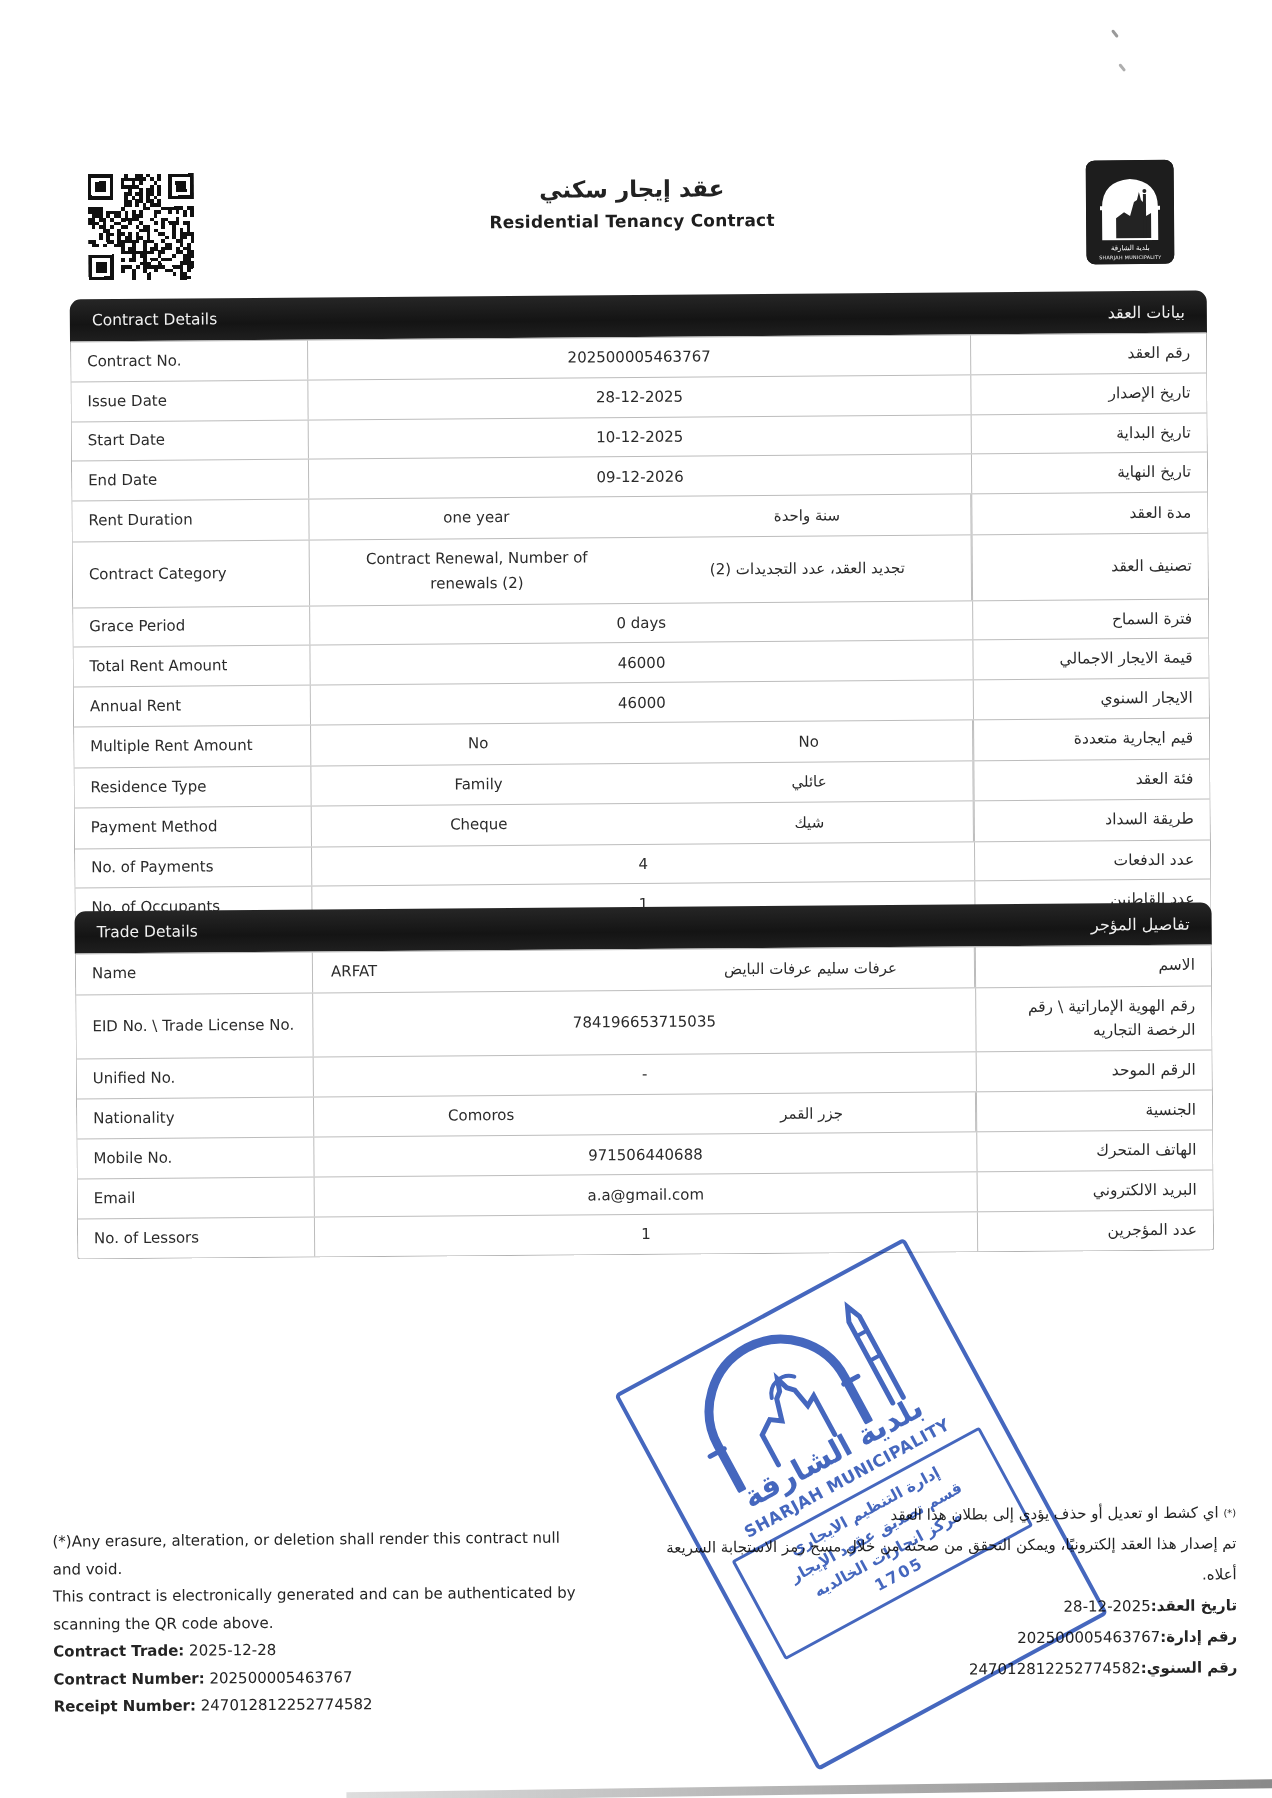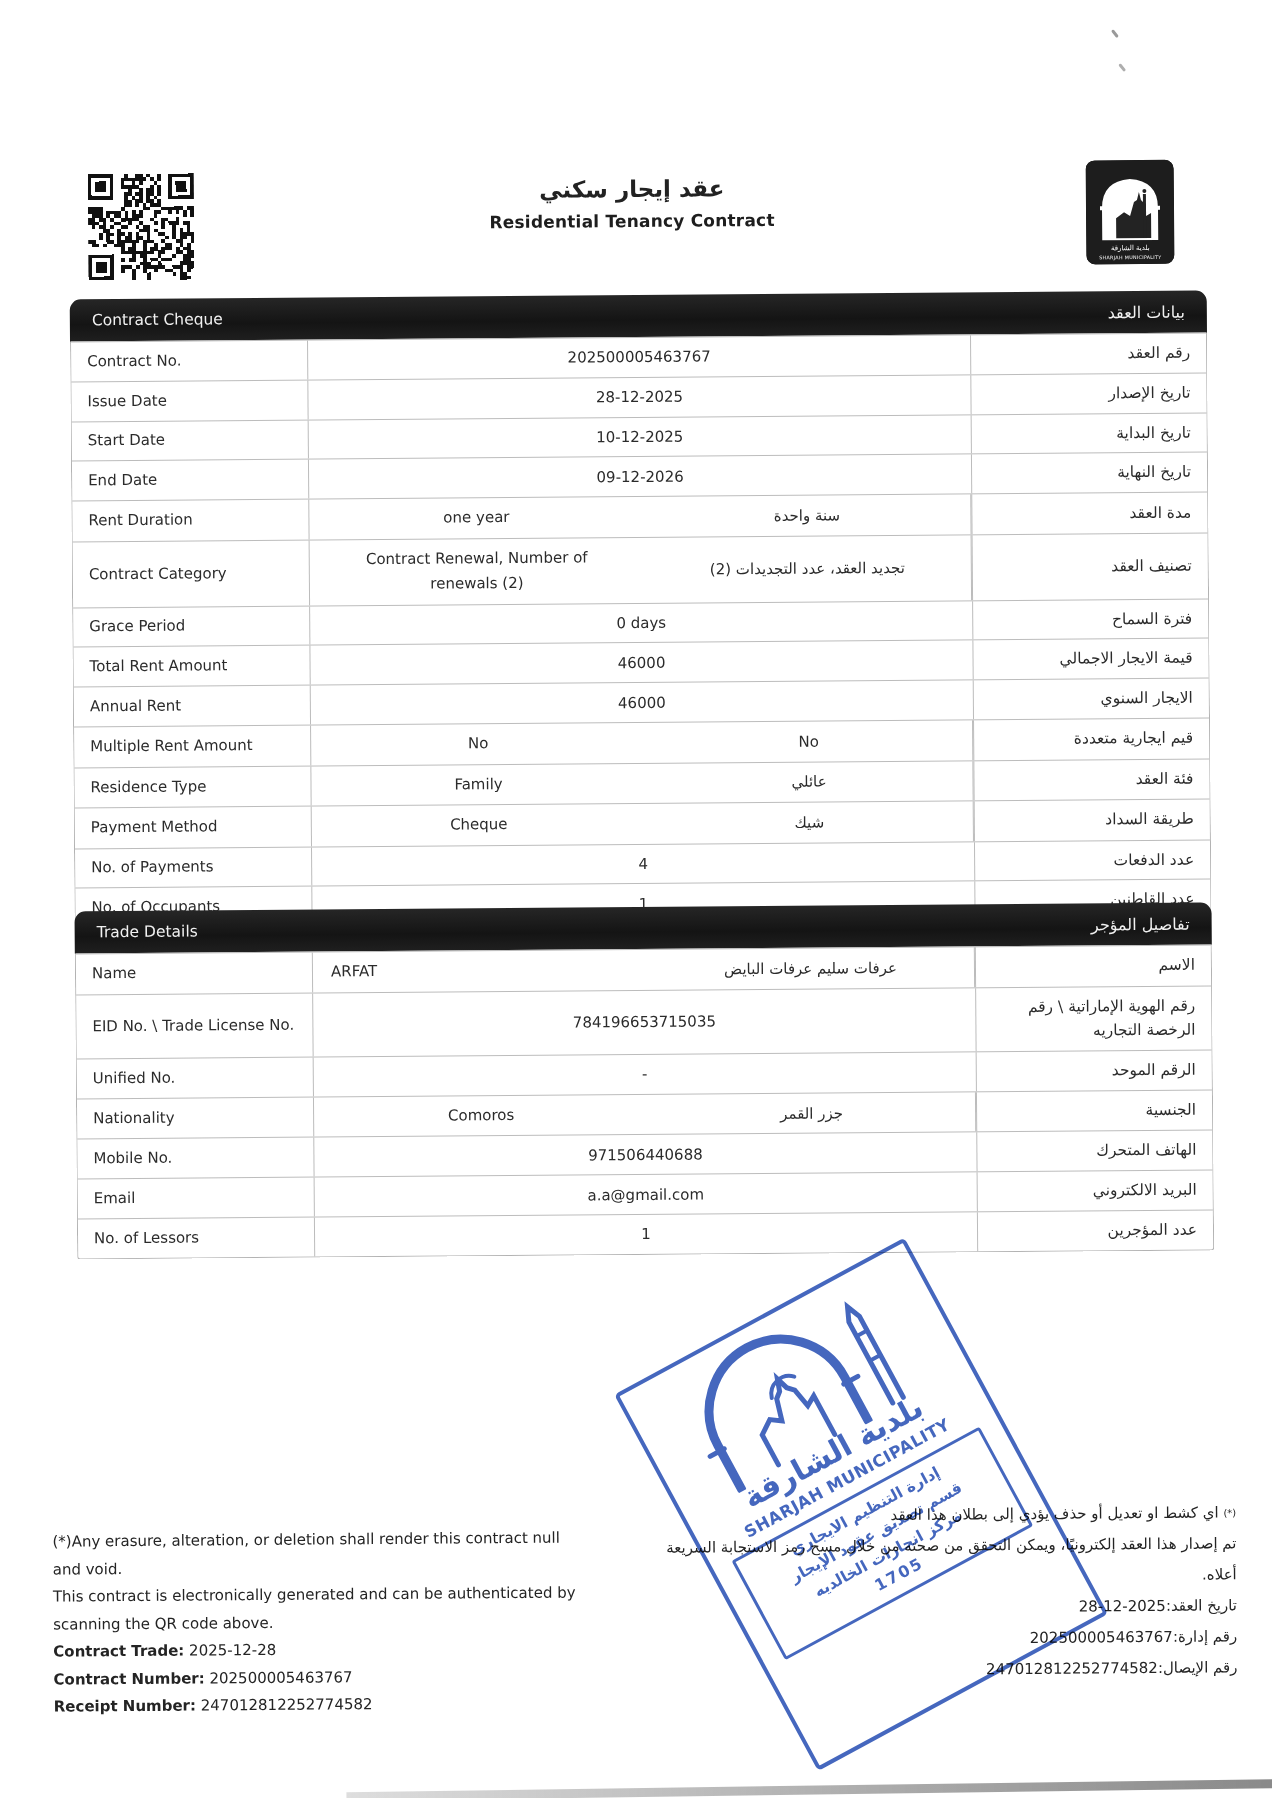--- a/index.html
+++ b/index.html
@@ -44,21 +44,21 @@
   .cell-ar{direction:rtl;justify-content:flex-start;text-align:right;
            padding:7px 16px 7px 10px;border-left:1px solid #bcbcbc;font-size:15.5px;line-height:1.6;}
   .val-left{justify-content:flex-start;text-align:left;padding-left:18px;}
 
   
   .foot-en{position:absolute;left:46px;top:1524px;width:530px;font-size:15px;line-height:27.5px;color:#242424;}
   .foot-en b{font-weight:bold;}
   .foot-ar{position:absolute;right:42px;top:1502px;width:575px;direction:rtl;text-align:right;
            font-size:15px;line-height:31px;color:#242424;}
   .foot-ar .sup{font-size:10px;vertical-align:top;}
-  .foot-ar b{font-weight:normal;}
+  .foot-ar b{font-weight:bold;}
 
   
   .stamp{position:absolute;left:690px;top:1292px;width:330px;height:428px;
          transform:rotate(-28deg);color:#2b52b5;opacity:.88;mix-blend-mode:multiply;}
   .stamp-box{position:absolute;inset:0;border:4px solid currentColor;border-radius:5px;
              display:flex;flex-direction:column;align-items:center;}
   .stamp-art{width:300px;height:138px;margin-top:4px;}
   .stamp-ar-name{font-size:30px;font-weight:bold;direction:rtl;line-height:1;margin-top:-6px;}
   .stamp-en-name{font-size:16.5px;font-weight:bold;letter-spacing:.5px;margin-top:5px;white-space:nowrap;}
   .stamp-inner{border:3px solid currentColor;border-radius:3px;margin-top:8px;width:268px;
@@ -406,21 +406,21 @@
       <text x="44" y="90" text-anchor="middle" font-size="7" fill="#ffffff" direction="rtl">بلدية الشارقة</text>
       <text x="44" y="99" text-anchor="middle" font-size="4.8" fill="#ffffff" letter-spacing="0.3">SHARJAH MUNICIPALITY</text>
     </svg>
   </div>
 
   <div class="speck s1"></div>
   <div class="speck s2"></div>
 
   <div class="tbl" style="top:296px;">
     <div class="tbl-head">
-      <span class="h-en">Contract Cheque</span>
+      <span class="h-en">Contract Details</span>
       <span class="h-ar">بيانات العقد</span>
     </div>
 
     <div class="row">
       <div class="cell cell-label">Contract No.</div>
       <div class="cell cell-val">202500005463767</div>
       <div class="cell cell-ar">رقم العقد</div>
     </div>
     <div class="row">
       <div class="cell cell-label">Issue Date</div>
@@ -562,21 +562,21 @@
       <span>اي كشط او تعديل أو حذف يؤدي إلى بطلان هذا العقد</span>
     </div>
     <div>تم إصدار هذا العقد إلكترونيًا، ويمكن التحقق من صحته من خلال مسح رمز الاستجابة السريعة أعلاه.</div>
     <div>
       <b>تاريخ العقد:</b><span>2025-12-28</span>
     </div>
     <div>
       <b>رقم إدارة:</b><span>202500005463767</span>
     </div>
     <div>
-      <b>رقم الإيصال:</b><span>247012812252774582</span>
+      <b>رقم السنوي:</b><span>247012812252774582</span>
     </div>
   </div>
 
   <div class="stamp">
     <div class="stamp-box">
       <svg class="stamp-art" viewBox="0 0 300 138" fill="none" stroke="currentColor" stroke-width="6" stroke-linecap="round">
         <path d="M52 136 V86 A72 72 0 0 1 196 86 V136" stroke-width="9"></path>
         <path d="M40 92 h16 M192 92 h16" stroke-width="5"></path>
         <path d="M226 132 V40 l6 -14 6 14 v92" stroke-width="5"></path>
         <path d="M226 56 h12 M226 84 h12" stroke-width="4"></path>

